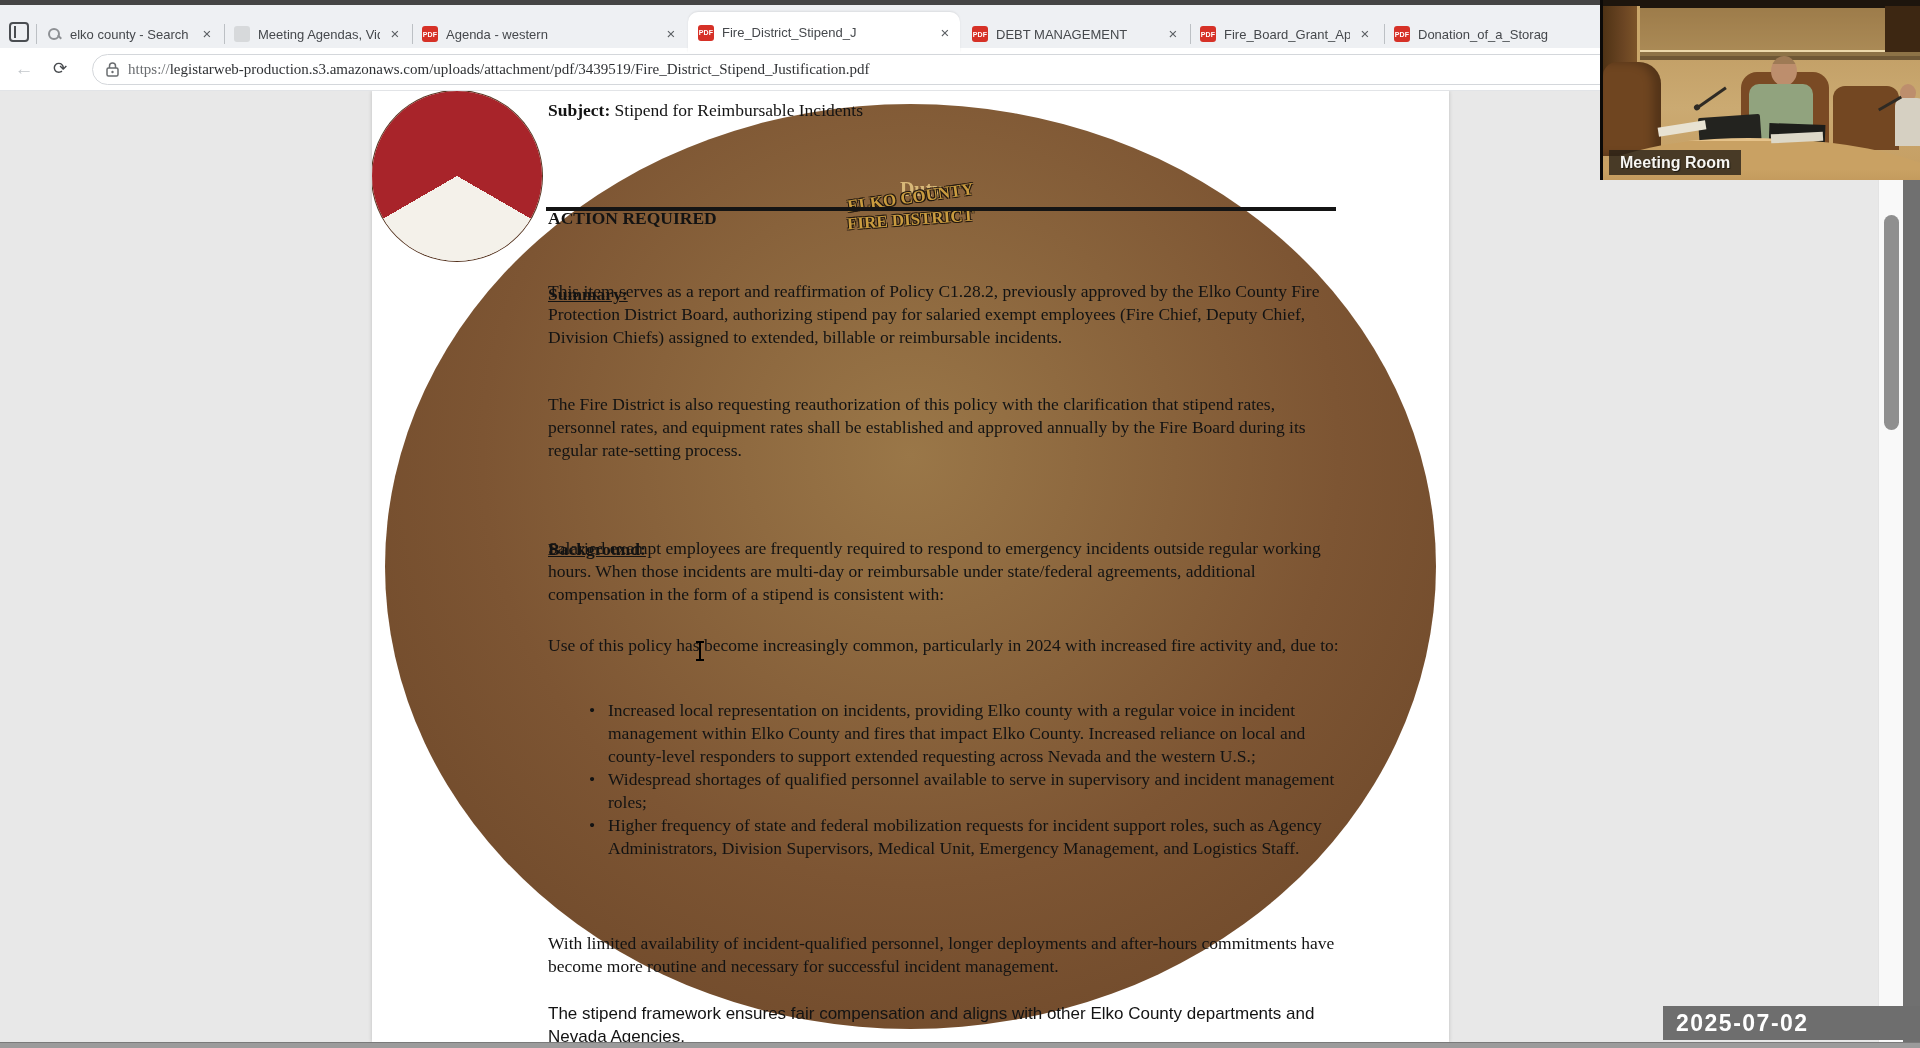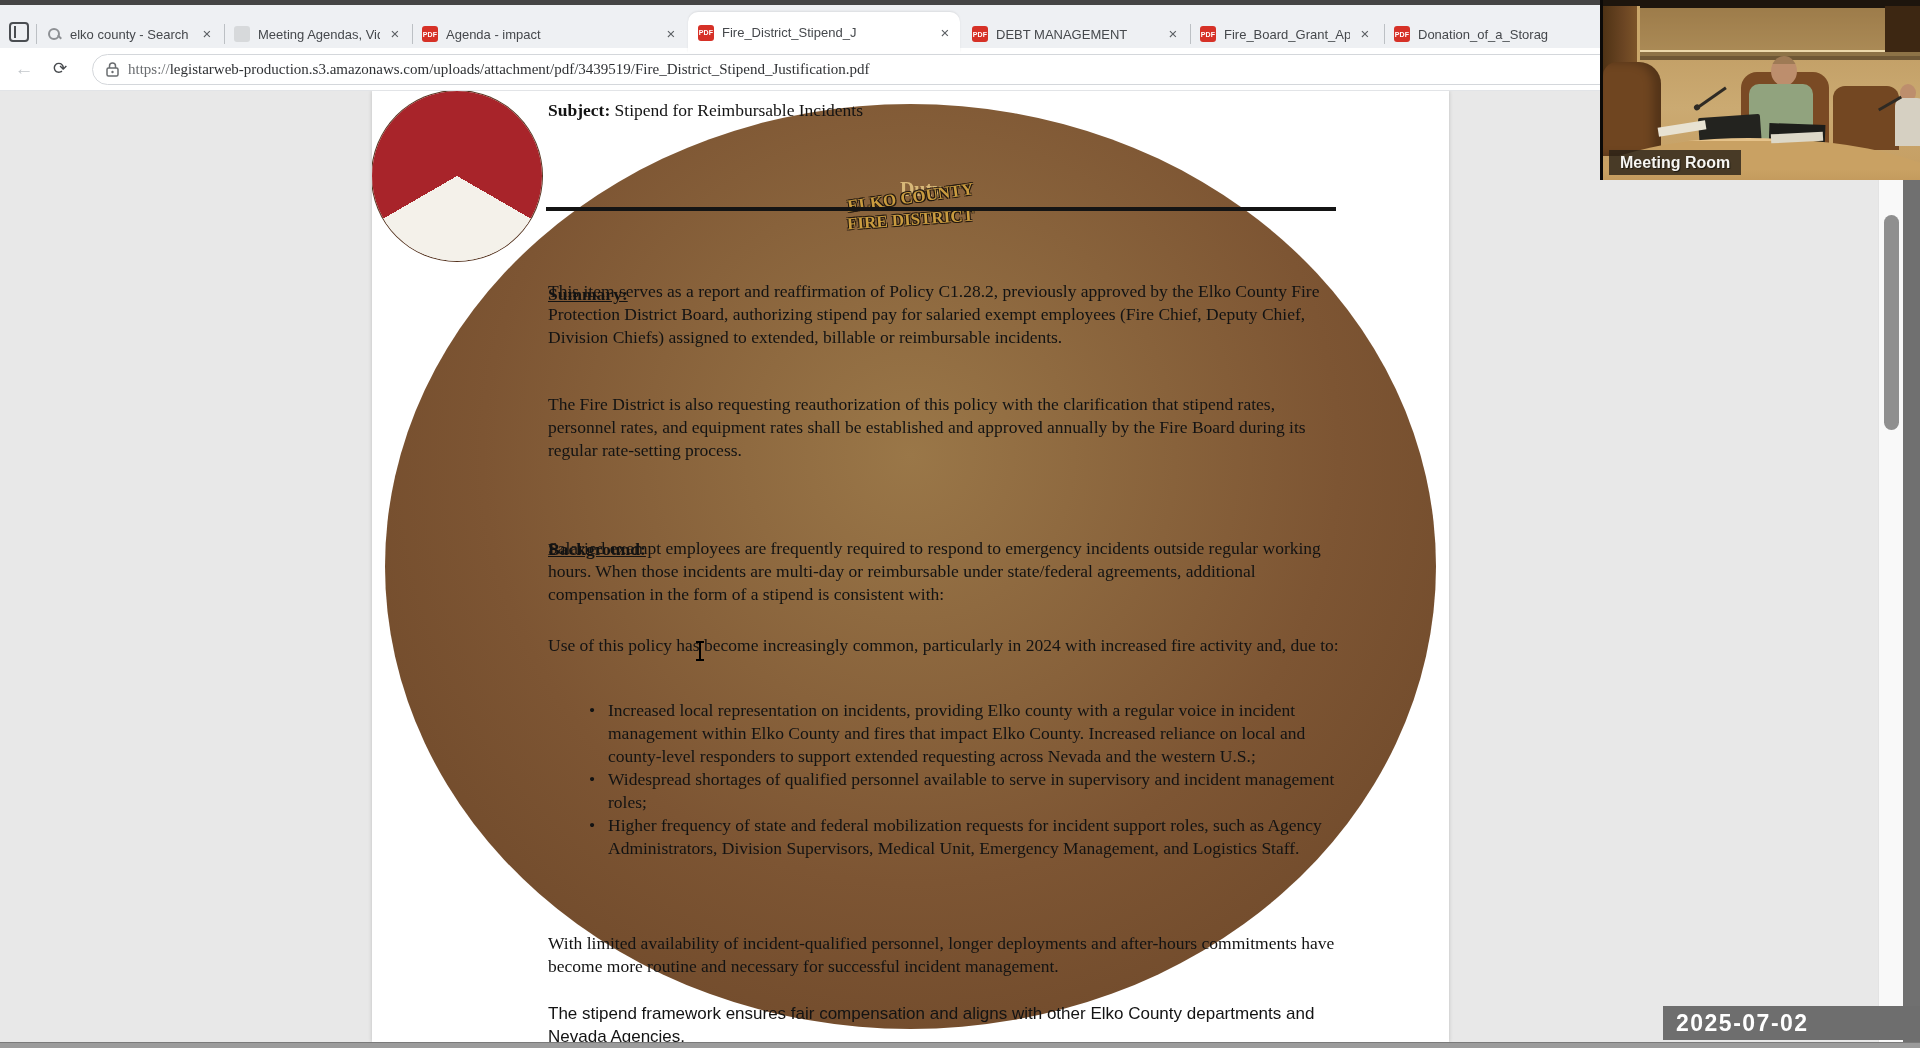--- a/index.html
+++ b/index.html
@@ -133,21 +133,21 @@
   </div>
 
   <div class="tab sep abs" style="left:224px;width:186px">
     <span class="favicon generic"></span>
     <span class="tab-label">Meeting Agendas, Vid</span>
     <span class="tab-close">×</span>
   </div>
 
   <div class="tab sep abs" style="left:412px;width:274px">
     <span class="favicon pdf">PDF</span>
-    <span class="tab-label">Agenda - impact</span>
+    <span class="tab-label">Agenda - western</span>
     <span class="tab-close">×</span>
   </div>
 
   <div class="tab active abs" style="left:688px;width:272px">
     <span class="favicon pdf">PDF</span>
     <span class="tab-label">Fire_District_Stipend_J</span>
     <span class="tab-close">×</span>
   </div>
 
   <div class="tab abs" style="left:962px;width:226px">
@@ -186,20 +186,21 @@
 
     <div id="logo">
       <div id="logo-inner"></div>
       <div id="logo-duty" class="logo-txt">Duty</div>
       <div id="logo-arc1" class="logo-txt">ELKO COUNTY</div>
       <div id="logo-arc2" class="logo-txt">FIRE DISTRICT</div>
     </div>
 
     <div class="doc-block abs" style="top:8px"><span class="b">Subject:</span> <span>Stipend for Reimbursable Incidents</span></div>
 
+    <div class="doc-block abs b" style="top:72px">ACTION REQUIRED</div>
 
     <div id="rule" class="abs"></div>
 
     <div class="doc-block abs b u" style="top:148px">Summary:</div>
     <div class="doc-block abs" style="top:189px">This item serves as a report and reaffirmation of Policy C1.28.2, previously approved by the Elko County Fire Protection District Board, authorizing stipend pay for salaried exempt employees (Fire Chief, Deputy Chief, Division Chiefs) assigned to extended, billable or reimbursable incidents.</div>
     <div class="doc-block abs b u" style="top:403px">Background:</div>
 
     <div class="doc-block abs" style="top:302px">The Fire District is also requesting reauthorization of this policy with the clarification that stipend rates, personnel rates, and equipment rates shall be established and approved annually by the Fire Board during its regular rate-setting process.</div>
     <div class="doc-block abs" style="top:446px">Salaried exempt employees are frequently required to respond to emergency incidents outside regular working hours. When those incidents are multi-day or reimbursable under state/federal agreements, additional compensation in the form of a stipend is consistent with:</div>
     <div class="doc-block abs" style="top:543px">Use of this policy has become increasingly common, particularly in 2024 with increased fire activity and, due to:</div>

